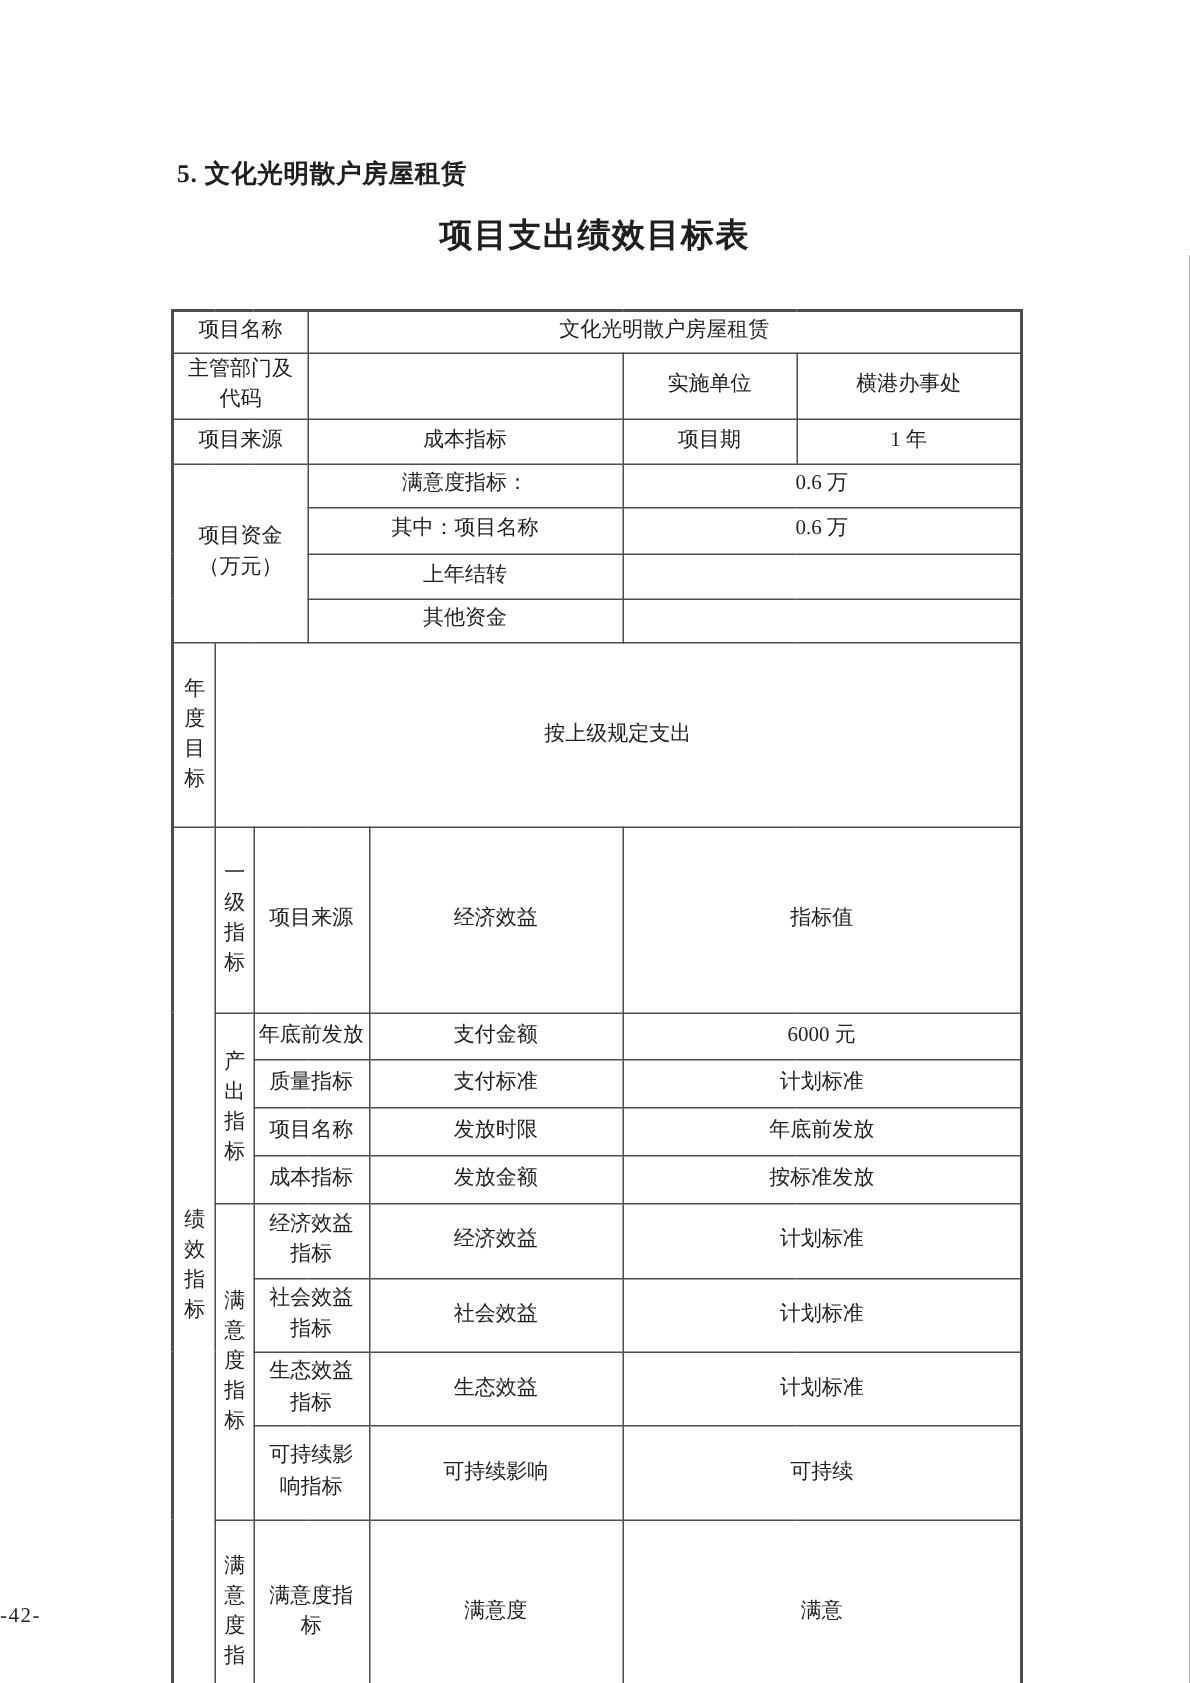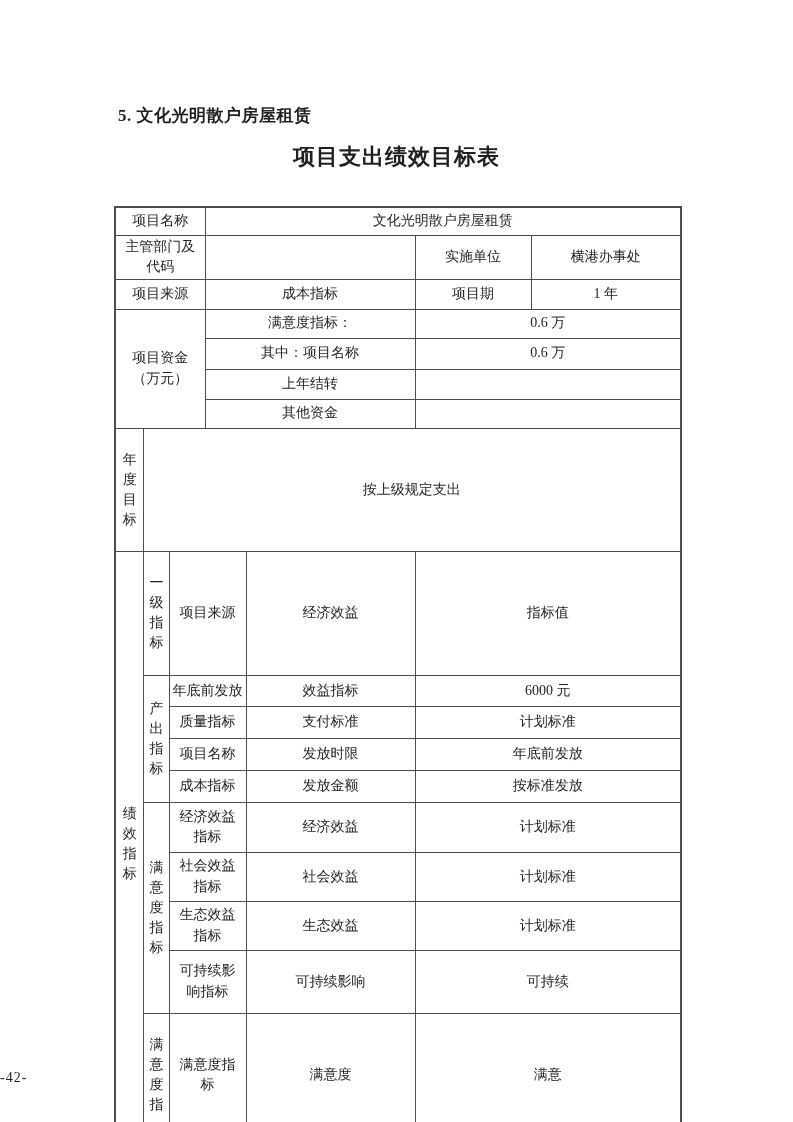--- a/index.html
+++ b/index.html
@@ -138,21 +138,21 @@
       <td colspan="2">项目来源</td>
       <td>经济效益</td>
       <td colspan="2">指标值</td>
     </tr>
 
     <tr class="rh31">
       <td rowspan="4" class="vcell">
         <div class="vtext">产出指标</div>
       </td>
       <td colspan="2">年底前发放</td>
-      <td>效益指标</td>
+      <td>支付金额</td>
       <td colspan="2">6000 元</td>
     </tr>
     <tr class="rh32">
       <td colspan="2">质量指标</td>
       <td>支付标准</td>
       <td colspan="2">计划标准</td>
     </tr>
     <tr class="rh32">
       <td colspan="2">项目名称</td>
       <td>发放时限</td>

